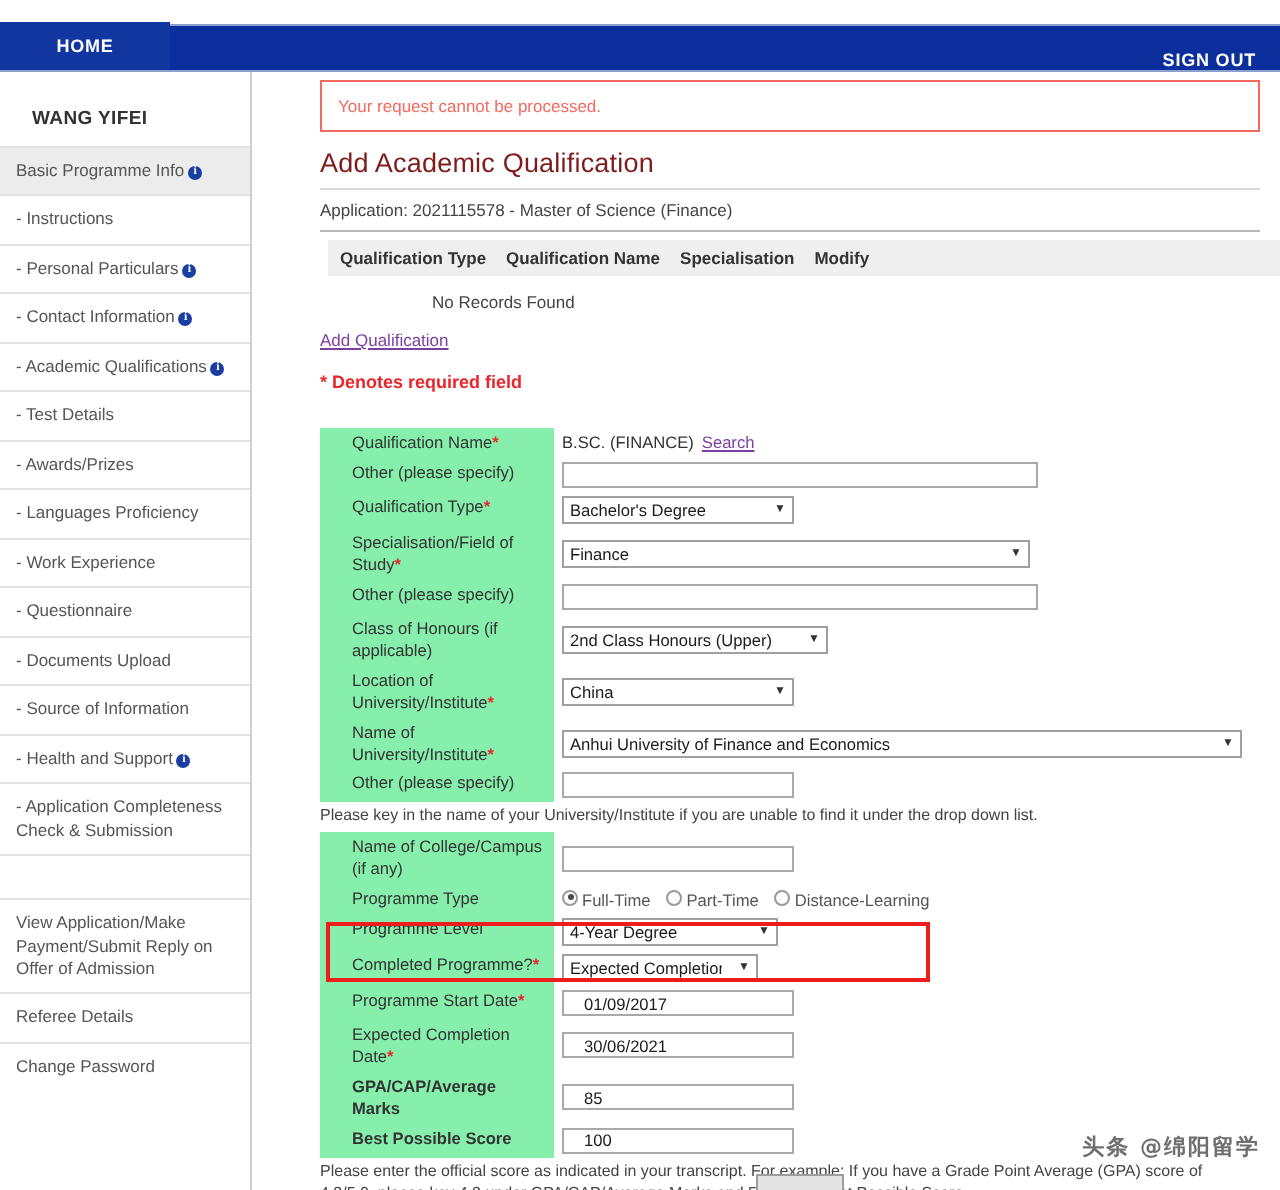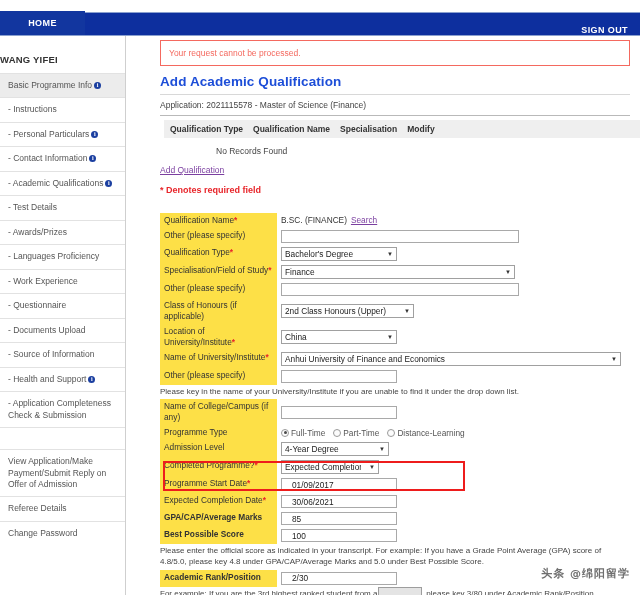--- a/index.html
+++ b/index.html
@@ -35,21 +35,21 @@
   
   .body-wrap { position: absolute; top: 36px; left: 0; width: 640px; height: 559px; }
 
   
   .sidebar {
     position: absolute; top: 0; left: 0; width: 126px; height: 559px;
     border-right: 1px solid #cfcfcf;
     background: #fff;
   }
   .user-name {
-    padding: 18px 6px 8px 0;
+    padding: 18px 6px 8px 16px;
     font-size: 9.5px; font-weight: bold; color: #333; letter-spacing: .2px;
   }
   .nav-item {
     padding: 6px 6px 6px 8px;
     font-size: 8.5px; color: #555;
     border-top: 1px solid #e2e2e2;
     line-height: 1.35;
     cursor: pointer;
   }
   .nav-item.active { background: #ececec; }
@@ -62,21 +62,21 @@
   }
 
   
   .main { position: absolute; top: 0; left: 126px; width: 514px; height: 559px; }
   .err-box {
     margin: 4px 10px 0 34px; border: 1px solid #f4695f; background: #fff;
     height: 26px; display: flex; align-items: center; padding-left: 8px;
   }
   .err-box span { color: #f4695f; font-size: 8.5px; }
   .page-title {
-    margin: 8px 0 0 34px; color: #1d4ed8; font-size: 13.5px; font-weight: bold;
+    margin: 8px 0 0 34px; color: #7f1d1d; font-size: 13.5px; font-weight: normal;
     letter-spacing: .1px;
   }
   .title-rule { margin: 5px 10px 0 34px; border-top: 1px solid #d8d8d8; }
   .app-line { margin: 5px 0 0 34px; font-size: 8.5px; color: #444; }
   .app-rule { margin: 5px 10px 0 34px; border-top: 1px solid #b9b9b9; }
 
   .qtable { margin: 4px 0 0 38px; font-size: 8.5px; }
   .qtable .hdr {
     background: #efefef; display: flex; padding: 4px 6px; color: #333; font-weight: bold;
   }
@@ -89,23 +89,23 @@
 
   .denotes {
     margin: 8px 0 18px 34px; font-size: 9px; font-weight: bold; color: #e8252a;
   }
 
   
   .form { margin-left: 34px; width: 478px; }
   .row { display: flex; align-items: stretch; min-height: 14px; }
   .lbl {
     width: 117px; flex: 0 0 117px;
-    background: #fde047;
+    background: #86efac;
     font-size: 8.3px; color: #333;
-    padding: 2px 4px 2px 4px;
+    padding: 2px 4px 2px 16px;
     line-height: 1.32;
   }
   .lbl.bold { font-weight: bold; }
   .req { color: #e8252a; font-weight: bold; }
   .fld {
     flex: 1; padding: 2px 0 2px 4px;
     display: flex; align-items: center;
     font-size: 8.3px; color: #333;
   }
   .note {
@@ -131,21 +131,21 @@
   .caret { font-size: 6px; color: #333; margin-left: 8px; }
   .sel-qt { width: 116px; }
   .sel-spec { width: 234px; }
   .sel-hon { width: 133px; }
   .sel-loc { width: 116px; gap: 41px; }
   .sel-uni { width: 340px; }
   .sel-lvl { width: 108px; text-align: right; }
   .sel-comp { width: 98px; }
 
   .radio-set { display: flex; align-items: center; gap: 3px; font-size: 8.3px; color: #555; }
-  .radio-set .rgrp { display: flex; align-items: center; gap: 2px; margin-right: 5px; }
+  .radio-set .rgrp { display: flex; gap: 2px; margin-right: 5px; }
   .rdo {
     width: 8px; height: 8px; border-radius: 50%;
     border: 1px solid #9a9a9a; background: #fcfcfc;
     display: inline-block; position: relative;
   }
   .rdo.on::after {
     content: ""; position: absolute; top: 1.5px; left: 1.5px;
     width: 3px; height: 3px; border-radius: 50%; background: #4a4a4a;
   }
 
@@ -340,21 +340,21 @@
                 </span>
                 <span class="rgrp">
                   <span class="rdo"></span>
                   <span>Distance-Learning</span>
                 </span>
               </div>
           </div>
         </div>
 
         <div class="row">
-          <div class="lbl">Admission Level</div>
+          <div class="lbl">Programme Level</div>
           <div class="fld">
             <div class="sel sel-lvl">
               <span class="cap">4-Year Degree</span>
               <span class="caret">▼</span>
             </div>
           </div>
         </div>
 
         <div class="row">
           <div class="lbl"><span>Completed Programme?</span><span class="req">*</span></div>

